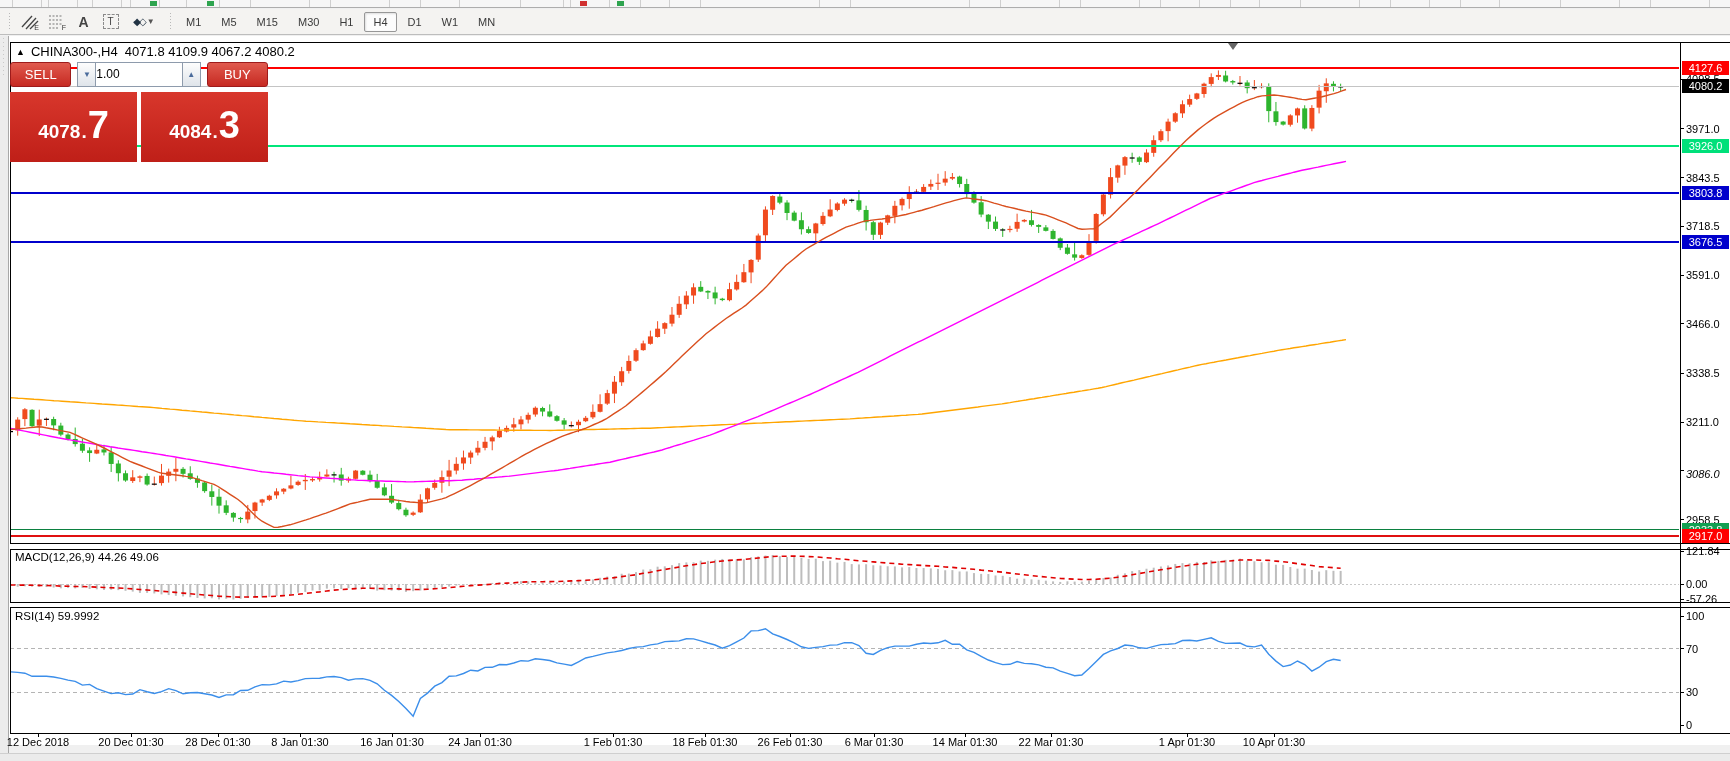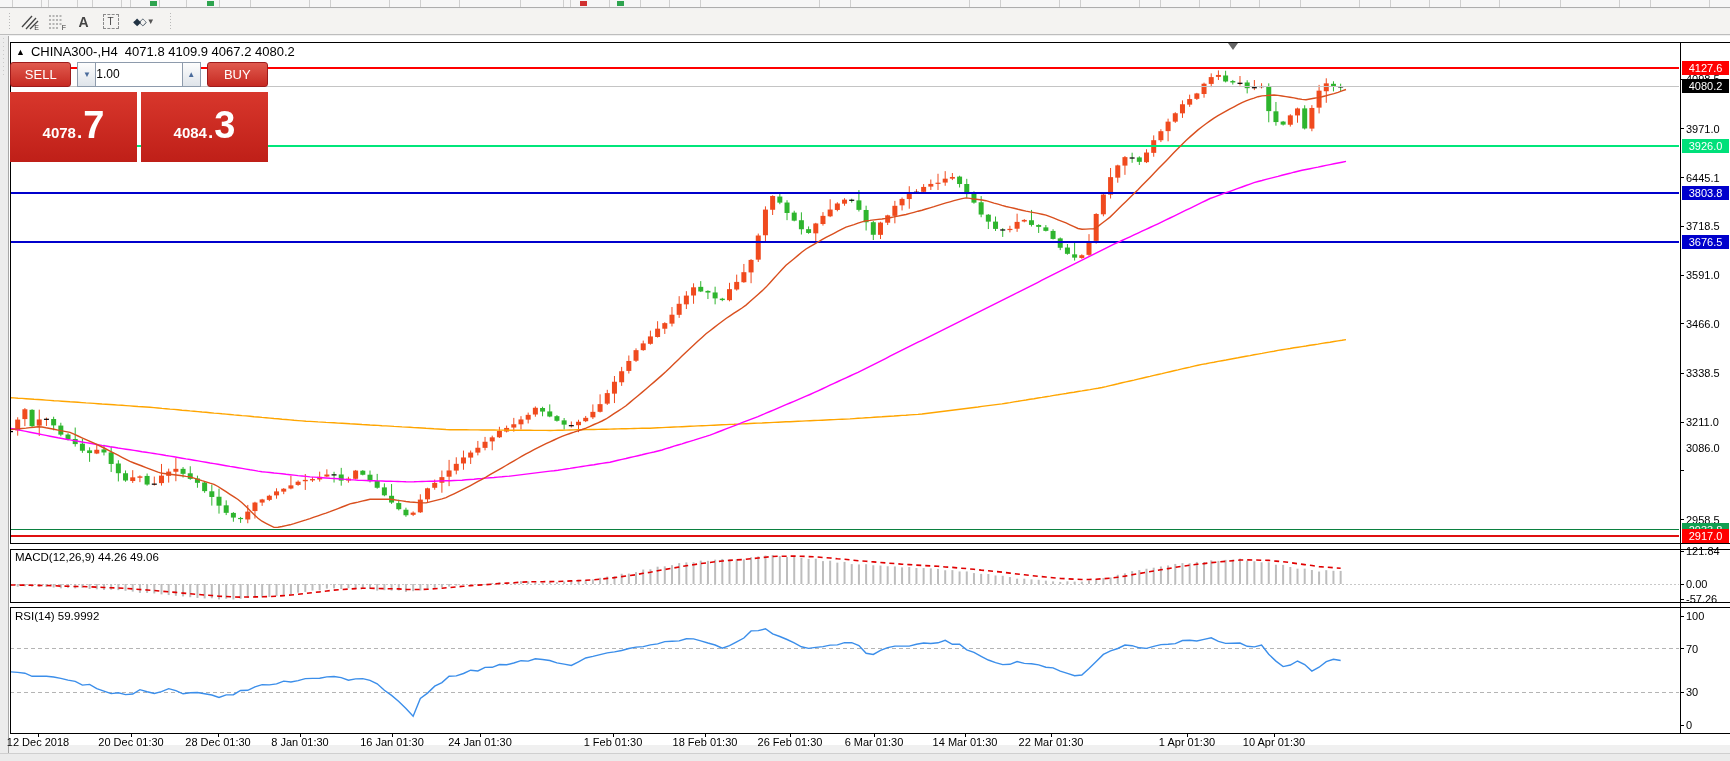--- a/index.html
+++ b/index.html
@@ -58,21 +58,21 @@
     background:linear-gradient(#e05a4e,#c62a22); }
   #tp-sell { margin-right:6px; } #tp-buy { margin-left:6px; }
   .spin-btn { width:19px; height:25px; border:1px solid #8e9bac; background:linear-gradient(#fdfdfd,#dfe4ea);
     display:flex; align-items:center; justify-content:center; font-size:8px; color:#4a6b9b; }
   #tp-vol { width:86px; height:25px; border-top:1px solid #8e9bac; border-bottom:1px solid #8e9bac;
     background:#fff; font-size:12px; color:#000; text-align:left; line-height:23px; padding-right:8px; }
   #tp-bottom { position:absolute; left:0; top:30px; width:258px; height:70px; display:flex; }
   .tp-price { width:127px; height:70px; background:linear-gradient(#d8372c,#bf1f18); color:#fff;
     display:flex; align-items:baseline; justify-content:center; padding-top:14px; }
   #tp-price-sell { margin-right:4px; } 
-  .tp-main { font-size:15px; font-weight:bold; }
+  .tp-main { font-size:19px; font-weight:bold; }
   .tp-dot { font-size:19px; font-weight:bold; margin:0 1px; }
   .tp-pip { font-size:38px; font-weight:bold; line-height:1; }
 
   #bottom-strip { position:absolute; left:0; top:753px; width:1730px; height:8px; background:#ebebeb; border-top:1px solid #cfcfcf; }
 </style>
 </head>
 <body>
 <div id="root">
 
   <div id="top-strip">
@@ -127,20 +127,31 @@
       <span class="glyphA">A</span>
     </div>
     <div class="tool-btn">
       <span class="tbox">T</span>
     </div>
     <div class="tool-btn" style="width:40px">
       <span class="shapes">◆◇</span>
       <span class="caret">▼</span>
     </div>
     <div class="grip"></div>
+    <div id="tf-container" style="display:flex; align-items:center; gap:2px;">
+        <div class="tf-btn">M1</div>
+        <div class="tf-btn">M5</div>
+        <div class="tf-btn">M15</div>
+        <div class="tf-btn">M30</div>
+        <div class="tf-btn">H1</div>
+        <div class="tf-btn active">H4</div>
+        <div class="tf-btn">D1</div>
+        <div class="tf-btn">W1</div>
+        <div class="tf-btn">MN</div>
+      </div>
   </div>
 
   <div id="chart-area">
     <div id="left-gutter"></div>
     <svg id="chart-svg" width="1730" height="725" viewBox="0 36 1730 725">
         <rect x="10" y="42" width="1670" height="501" fill="#ffffff" stroke="#000" stroke-width="1" shape-rendering="crispEdges"></rect>
         <line x1="1680" y1="42" x2="1730" y2="42" stroke="#000" shape-rendering="crispEdges"></line>
         <line x1="1680" y1="543" x2="1730" y2="543" stroke="#000" shape-rendering="crispEdges"></line>
         <rect x="10" y="549" width="1670" height="53" fill="#ffffff" stroke="#000" stroke-width="1" shape-rendering="crispEdges"></rect>
         <line x1="1680" y1="549" x2="1730" y2="549" stroke="#000" shape-rendering="crispEdges"></line>
@@ -793,27 +804,27 @@
             <span class="tp-pip">3</span>
         </div>
       </div>
     </div>
 
     <div id="macd-label">MACD(12,26,9) 44.26 49.06</div>
     <div id="rsi-label">RSI(14) 59.9992</div>
     <div id="y-axis-labels">
         <div class="ytick" style="top: 37.2501px;">4098.5</div>
         <div class="ytick" style="top: 86.5416px;">3971.0</div>
-        <div class="ytick" style="top: 135.833px;">6445.1</div>
+        <div class="ytick" style="top: 135.833px;">3843.5</div>
         <div class="ytick" style="top: 184.158px;">3718.5</div>
         <div class="ytick" style="top: 233.45px;">3591.0</div>
         <div class="ytick" style="top: 281.775px;">3466.0</div>
         <div class="ytick" style="top: 331.066px;">3338.5</div>
         <div class="ytick" style="top: 380.358px;">3211.0</div>
-        <div class="ytick" style="top: 406px;">3086.0</div>
+        <div class="ytick" style="top: 432px; font-style: italic;">3086.0</div>
         <div class="ytick" style="top: 477.974px;">2958.5</div>
         <div class="ytick" style="top: 509.103px;">121.84</div>
         <div class="ytick" style="top: 542px;">0.00</div>
         <div class="ytick" style="top: 557.46px;">-57.26</div>
         <div class="ytick" style="top: 574px;">100</div>
         <div class="ytick" style="top: 606.7px;">70</div>
         <div class="ytick" style="top: 650.3px;">30</div>
         <div class="ytick" style="top: 683px;">0</div>
         <div class="ybadge" style="top: 25px; background: rgb(255, 0, 0);">4127.6</div>
         <div class="ybadge" style="top: 43.3248px; background: rgb(0, 0, 0);">4080.2</div>

